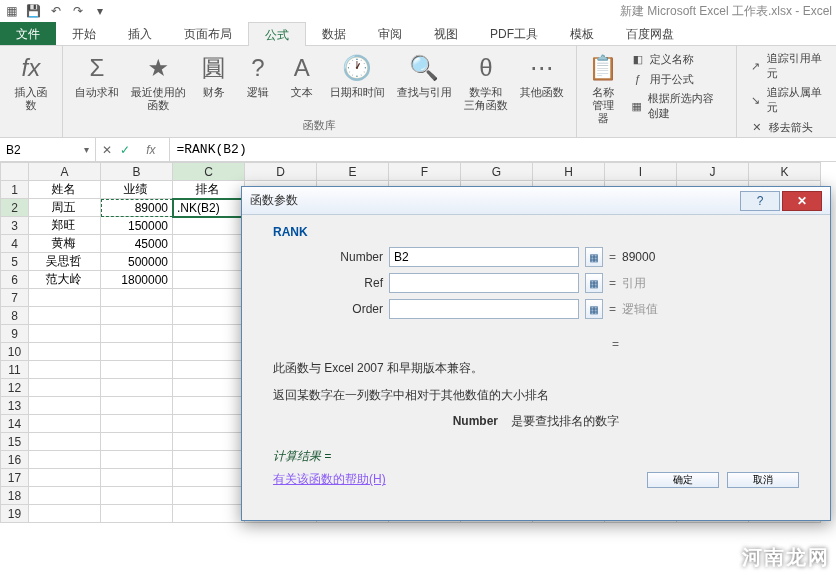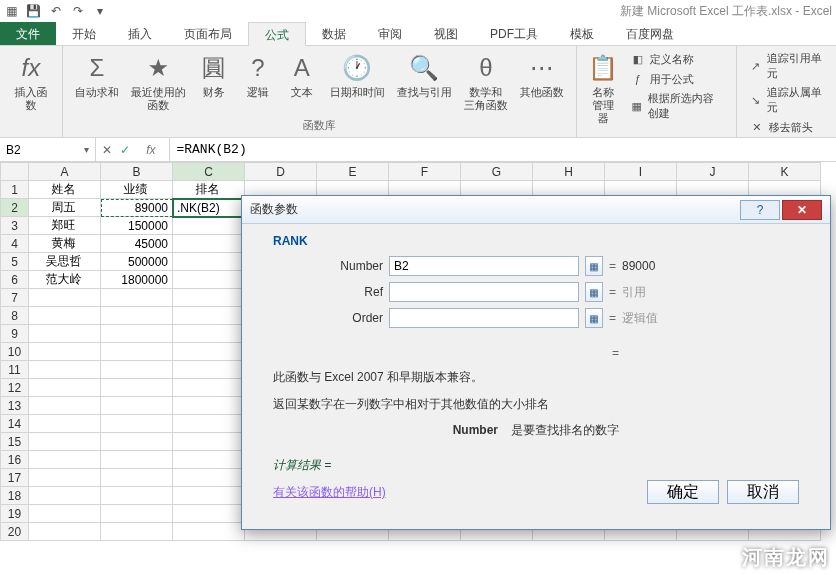--- a/index.html
+++ b/index.html
@@ -49,42 +49,42 @@
     table.grid th.row { width: 28px; }
     table.grid td { text-align: right; padding-right: 4px; }
     table.grid td.center { text-align: center; }
     table.grid td.left { text-align: left; padding-left: 4px; }
     table.grid th.active-col { background: #d6e8d6; }
     table.grid th.active-row { background: #d6e8d6; }
     .selected-cell { outline: 2px solid #217346; outline-offset: -1px; }
     .marching-ants { outline: 1px dashed #217346; outline-offset: -1px; }
     
     
-    .dialog { position: absolute; left: 241px; top: 195px; width: 590px; height: 335px; background: #f0f0f0; border: 1px solid #5b86b0; box-shadow: 0 4px 16px rgba(0,0,0,0.4); display: flex; flex-direction: column; }
+    .dialog { position: absolute; left: 241px; top: 186px; width: 590px; height: 335px; background: #f0f0f0; border: 1px solid #5b86b0; box-shadow: 0 4px 16px rgba(0,0,0,0.4); display: flex; flex-direction: column; }
     .dialog-title { height: 28px; background: linear-gradient(#fdfdff, #e6eef8); display: flex; align-items: center; padding: 0 8px; border-bottom: 1px solid #c0cddb; }
     .dialog-title .txt { flex: 1; color: #333; font-size: 12px; }
     .dialog-title .dbtn { width: 40px; height: 20px; display: flex; align-items: center; justify-content: center; margin-left: 2px; }
     .dialog-title .help { background: #e6eef8; border: 1px solid #8fa8c5; color: #2b5b8b; }
     .dialog-title .close { background: #c84040; color: #fff; border: 1px solid #9a2e2e; font-weight: bold; }
     .dialog-body { flex: 1; padding: 10px 31px; display: flex; flex-direction: column; }
     .dialog-body .func-name { color: #0050a0; font-weight: bold; margin-bottom: 8px; }
     .arg-row { display: flex; align-items: center; margin-bottom: 6px; gap: 6px; }
     .arg-label { width: 110px; text-align: right; color: #333; }
     .arg-input { width: 190px; height: 20px; border: 1px solid #9fb4c9; background: #fff; padding: 0 4px; font-size: 12px; }
     .arg-picker { width: 18px; height: 20px; border: 1px solid #9fb4c9; background: linear-gradient(#fff,#e6eef8); display: flex; align-items: center; justify-content: center; font-size: 10px; color: #2b5b8b; }
     .arg-eq { color: #666; }
     .arg-result { color: #333; }
     .desc-sep { margin: 12px 0 8px; text-align: right; color: #666; padding-right: 180px; }
     .desc-text { color: #333; line-height: 1.6; margin-bottom: 8px; }
     .desc-arg { text-align: center; color: #333; margin-bottom: 18px; }
     .result-line { color: #14532d; margin-bottom: 6px; font-style: italic; }
     .dialog-footer { display: flex; align-items: center; padding: 0 0 2px 0; gap: 8px; }
     .help-link { color: #8b5cf6; text-decoration: underline; cursor: pointer; }
     .dialog-footer .spacer { flex: 1; }
-    .dbtn2 { width: 72px; height: 24px; border: 1px solid #8fa8c5; background: linear-gradient(#fdfdff,#e6eef8); cursor: pointer; font-size: 16px; text-align: center; }
+    .dbtn2 { width: 72px; height: 16px; border: 1px solid #8fa8c5; background: linear-gradient(#fdfdff,#e6eef8); cursor: pointer; font-size: 10px; text-align: center; }
     
     .watermark { position: absolute; right: 6px; bottom: 4px; color: #fff; font-size: 20px; font-weight: bold; text-shadow: 0 0 4px rgba(0,0,0,0.6); font-family: SimHei, sans-serif; letter-spacing: 2px; }
   </style>
 </head>
 <body>
 
 <div class="titlebar">
   <div class="qat">
     <span class="qat-icon">▦</span>
     <span class="qat-icon">💾</span>
@@ -489,34 +489,20 @@
           <td class=""></td>
           <td class=""></td>
           <td class=""></td>
           <td class=""></td>
           <td class=""></td>
           <td class=""></td>
           <td class=""></td>
           <td class=""></td>
           <td class=""></td>
         </tr>
-        <tr>
-          <th class="row">20</th>
-          <td class=""></td>
-          <td class=""></td>
-          <td class=""></td>
-          <td class=""></td>
-          <td class=""></td>
-          <td class=""></td>
-          <td class=""></td>
-          <td class=""></td>
-          <td class=""></td>
-          <td class=""></td>
-          <td class=""></td>
-        </tr>
       </tbody>
     </table>
 </div>
 
 <div class="dialog">
   <div class="dialog-title">
     <span class="txt">函数参数</span>
     <div class="dbtn help">?</div>
     <div class="dbtn close">✕</div>
   </div>

